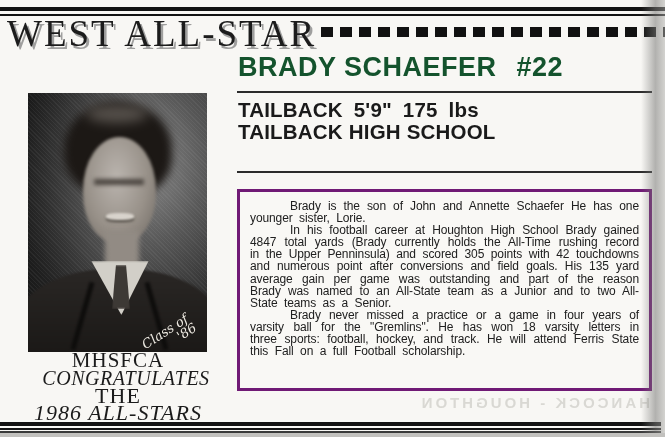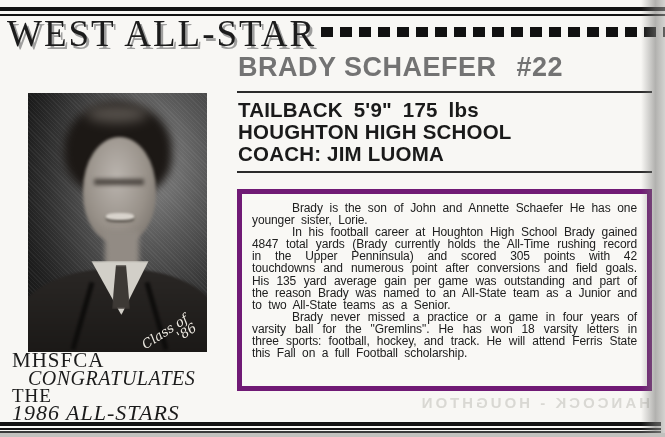--- a/index.html
+++ b/index.html
@@ -24,33 +24,33 @@
   
   .masthead{
     position:absolute;left:7px;top:14px;width:320px;
     font-family:"Liberation Serif",serif;font-size:37px;line-height:40px;
     letter-spacing:2px;color:#1c1c1c;white-space:nowrap;
     text-shadow:2.5px 2.5px 0 rgba(130,130,130,.75);
   }
   
   .name-line{
     position:absolute;left:238px;top:52px;white-space:nowrap;
-    font-size:27px;font-weight:bold;letter-spacing:.5px;color:#737373;
+    font-size:27px;font-weight:bold;letter-spacing:.5px;color:#14532d;
   }
   .name-line .number{margin-left:20px;}
   .specs{
     position:absolute;left:238px;top:99px;width:410px;
     font-size:20.5px;font-weight:bold;line-height:22px;
     letter-spacing:.2px;color:#1a1a1a;white-space:nowrap;
   }
   .specs .spec-line{word-spacing:5px;}
   
   .bio-box{
     position:absolute;left:237px;top:189px;width:415px;height:202px;
-    box-sizing:border-box;border:5px solid #701a75;background:#f9f8f5;
+    box-sizing:border-box;border:3px solid #701a75;background:#f9f8f5;
     padding:8px 10px 9px 10px;
   }
   .bio-box p{
     margin:0;font-size:12px;line-height:12.1px;letter-spacing:-0.1px;
     word-spacing:3.2px;text-align:justify;color:#202020;
   }
   .bio-box p{text-indent:40px;}
   
   .photo{
     position:absolute;left:28px;top:93px;width:179px;height:259px;
@@ -112,26 +112,26 @@
   }
   .photo .script-caption{
     position:absolute;right:-4px;bottom:8px;width:70px;
     transform:rotate(-33deg);color:#eeeae2;
     font-family:"DejaVu Serif",serif;font-style:italic;font-size:13px;line-height:12px;
     text-align:left;
   }
   .photo .script-caption .l2{display:block;margin-left:34px;}
   
   .congrats{
-    position:absolute;left:12px;top:351px;width:236px;
+    position:absolute;left:0;top:351px;width:236px;text-align:center;
     font-family:"Liberation Serif",serif;color:#1b1b1b;
   }
   .congrats .c1{font-size:21px;line-height:18px;letter-spacing:1px;}
   .congrats .c2{font-size:20px;line-height:18px;font-style:italic;letter-spacing:.5px;padding-left:16px;}
-  .congrats .c3{font-size:19px;line-height:17px;letter-spacing:1px;}
+  .congrats .c3{font-size:22px;line-height:17px;letter-spacing:1px;}
   .congrats .c4{font-size:22px;line-height:18px;font-style:italic;letter-spacing:1px;}
   
   .ghost-bleed{
     position:absolute;left:360px;top:394px;width:290px;
     transform:scaleX(-1);color:#d9d8d3;font-weight:bold;font-size:15px;
     letter-spacing:3px;filter:blur(.6px);white-space:nowrap;
   }
   .edge-right{
     position:absolute;right:0;top:0;width:24px;height:437px;
     background:linear-gradient(to right,rgba(120,120,118,0),rgba(120,120,118,.55) 60%,rgba(175,175,172,.5));
@@ -152,22 +152,21 @@
 
   <div class="dash-rule"></div>
 
   <div class="name-line">
     <span>BRADY SCHAEFER</span><span class="number">#22</span>
   </div>
   <div class="rule rule-under-name"></div>
 
   <div class="specs">
     <div class="spec-line">TAILBACK  5'9"  175 lbs</div>
-    <div>HOUGHTON HIGH SCHOOL</div>
-    <div>COACH: JIM LUOMA</div>
+    <div>TAILBACK HIGH SCHOOL</div>
   </div>
   <div class="rule rule-under-specs"></div>
 
   <div class="bio-box">
     <p>Brady is the son of John and Annette Schaefer He has one younger sister, Lorie.</p>
     <p>In his football career at Houghton High School Brady gained 4847 total yards (Brady currently holds the All-Time rushing record in the Upper Penninsula) and scored 305 points with 42 touchdowns and numerous point after conversions and field goals.  His 135 yard average gain per game was outstanding and part of the reason Brady was named to an All-State team as a Junior and to two All-State teams as a Senior.</p>
     <p>Brady never missed a practice or a game in four years of varsity ball for the "Gremlins".  He has won 18 varsity letters in three sports: football, hockey, and track.  He will attend Ferris State this Fall on a full Football scholarship.</p>
   </div>
 
   <div class="photo">

